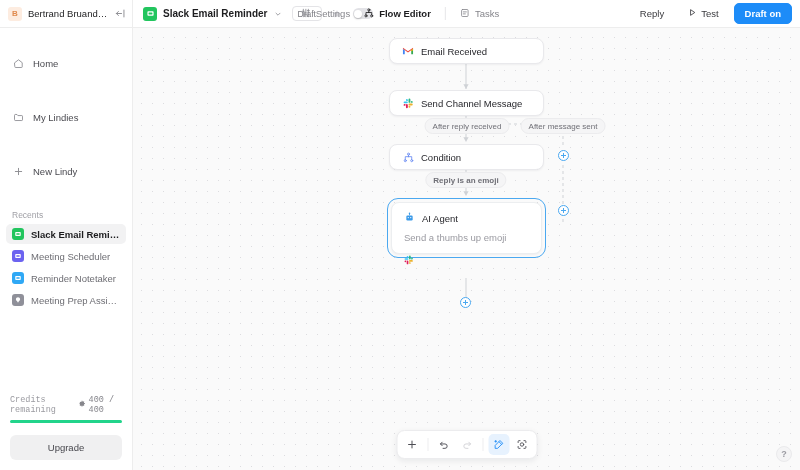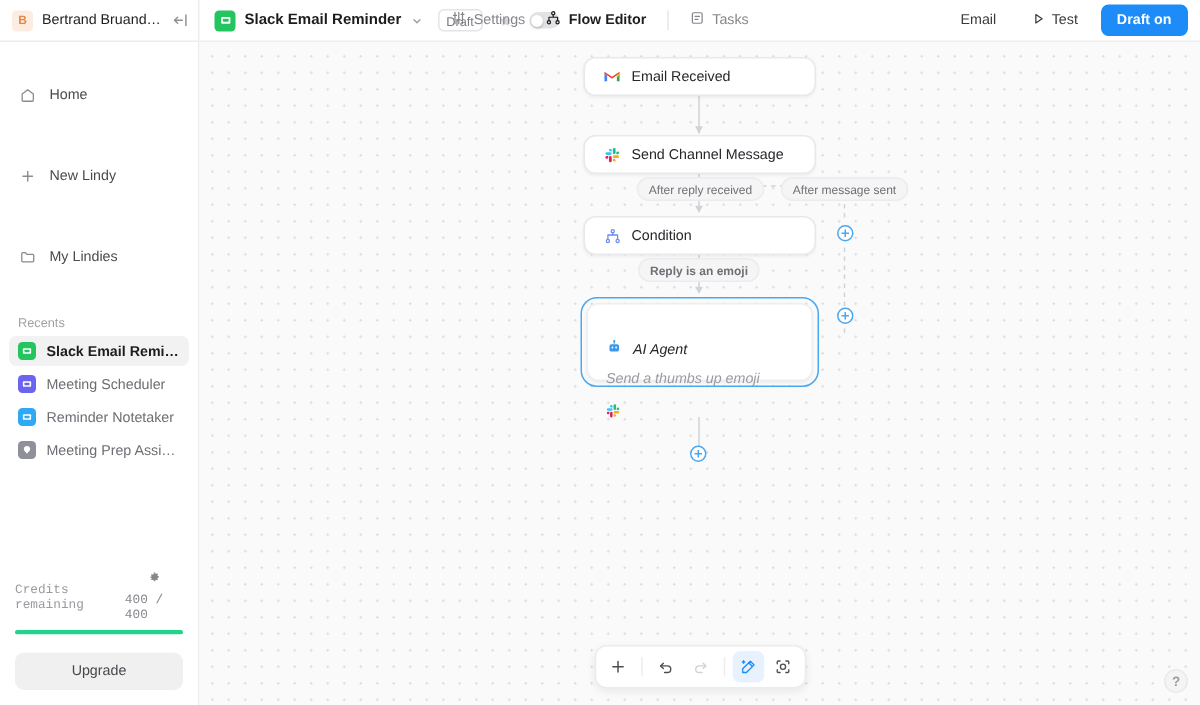--- a/index.html
+++ b/index.html
@@ -122,21 +122,21 @@
   }
   .recent-item.active { background: #f2f2f3; color: #1d1d1f; font-weight: 600; }
   .rsquare {
     width: 12px; height: 12px; border-radius: 3px; flex: 0 0 auto;
     display: flex; align-items: center; justify-content: center;
   }
   .rlabel { overflow: hidden; text-overflow: ellipsis; }
 
   .side-bottom { margin-top: auto; padding: 0 10px 10px; }
   .credits-row { display: flex; align-items: center; font-size: 8.5px; color: #9a9aa0; margin-bottom: 5px; font-family: Liberation Mono, monospace; }
-  .credits-val { margin-left: auto; display: flex; align-items: center; gap: 3px; color: #86868c; flex-direction: column; }
+  .credits-val { margin-left: auto; display: flex; align-items: center; gap: 3px; color: #86868c; }
   .credbar { height: 3px; border-radius: 2px; background: #ededee; overflow: hidden; }
   .credbar > i { display: block; height: 100%; background: #22d48b; }
   .upgrade-btn {
     margin-top: 12px; width: 100%; text-align: center;
     background: #f0f0f1; color: #47474d; font-size: 9.5px;
     border: none; border-radius: 6px; padding: 7px 0; cursor: pointer;
   }
 
   
   .canvas {
@@ -160,23 +160,22 @@
   .node .nicon { width: 12px; height: 12px; display: flex; align-items: center; justify-content: center; flex: 0 0 auto; }
 
   .agent-wrap {
     position: absolute;
     border: 1.3px solid #4aa8f0; border-radius: 11px;
     background: transparent; padding: 3px;
   }
   .agent-node {
     background: #fff; border: 1px solid #eceef0; border-radius: 8px;
     width: 100%; height: 100%;
-    padding: 23px 12px; cursor: pointer;
+    padding: 9px 12px; cursor: pointer;
     box-shadow: 0 1px 2px rgba(16,24,40,.05);
-    font-style: italic;
   }
   .agent-title { display: flex; align-items: center; gap: 7px; font-size: 9.5px; color: #26262b; }
   .agent-desc { font-size: 9.5px; color: #9a9aa1; margin-top: 7px; }
   .agent-tools { margin-top: 8px; display: flex; gap: 5px; }
 
   .edge-label {
     position: absolute; background: #f5f5f6; color: #6f6f76;
     font-size: 8px; border-radius: 8px; padding: 2.5px 7px;
     border: 1px solid #ececee; white-space: nowrap;
     transform: translateX(-50%); cursor: pointer;
@@ -286,21 +285,21 @@
           <svg width="10" height="10" viewBox="0 0 16 16" fill="none" stroke="currentColor" stroke-width="1.3" stroke-linecap="round" stroke-linejoin="round">
             <rect x="2.8" y="2.4" width="10.4" height="11.2" rx="1.6"></rect>
               <path d="M5.6 6.2h4.8M5.6 9.4h3.2"></path>
           </svg>
         </span>
         <span>Tasks</span>
       </div>
     </div>
 
     <div class="tb-right">
-      <button class="btn">Email</button>
+      <button class="btn">Reply</button>
       <button class="btn">
         <span class="nicon">
           <svg width="9" height="9" viewBox="0 0 14 14" fill="none" stroke="currentColor" stroke-width="1.3" stroke-linejoin="round">
               <path d="M4 2.6l6.5 4.4L4 11.4z"></path>
             </svg>
         </span>
         <span>Test</span>
       </button>
       <button class="btn btn-primary">Draft on</button>
     </div>
@@ -314,34 +313,34 @@
         <span class="sicon">
           <svg width="11" height="11" viewBox="0 0 16 16" fill="none" stroke="currentColor" stroke-width="1.25" stroke-linecap="round" stroke-linejoin="round">
             <path d="M2.6 6.8L8 2.6l5.4 4.2v6a1 1 0 01-1 1h-8.8a1 1 0 01-1-1z"></path>
           </svg>
         </span>
         <span>Home</span>
       </div>
 
       <div class="side-item">
         <span class="sicon">
+          <svg width="11" height="11" viewBox="0 0 16 16" fill="none" stroke="currentColor" stroke-width="1.25" stroke-linecap="round" stroke-linejoin="round">
+            <path d="M2.2 4.6a1 1 0 011-1h2.6l1.3 1.6h5.7a1 1 0 011 1v5.2a1 1 0 01-1 1H3.2a1 1 0 01-1-1z"></path>
+          </svg>
+        </span>
+        <span>My Lindies</span>
+      </div>
+
+      <div class="side-item">
+        <span class="sicon">
           <svg width="11" height="11" viewBox="0 0 16 16" fill="none" stroke="currentColor" stroke-width="1.35" stroke-linecap="round">
               <path d="M8 3.4v9.2M3.4 8h9.2"></path>
             </svg>
         </span>
         <span>New Lindy</span>
-      </div>
-
-      <div class="side-item">
-        <span class="sicon">
-          <svg width="11" height="11" viewBox="0 0 16 16" fill="none" stroke="currentColor" stroke-width="1.25" stroke-linecap="round" stroke-linejoin="round">
-            <path d="M2.2 4.6a1 1 0 011-1h2.6l1.3 1.6h5.7a1 1 0 011 1v5.2a1 1 0 01-1 1H3.2a1 1 0 01-1-1z"></path>
-          </svg>
-        </span>
-        <span>My Lindies</span>
       </div>
 
       <div class="side-section">Recents</div>
 
       <div class="recent-item active">
         <span class="rsquare" style="background:#22c55e">
           <svg width="8" height="8" viewBox="0 0 16 16" fill="#ffffff">
               <rect x="2.5" y="4.2" width="11" height="7.6" rx="1.3"></rect>
               <rect x="4.7" y="6.4" width="6.6" height="3.2" rx="0.7" fill="#22c55e"></rect>
             </svg>

